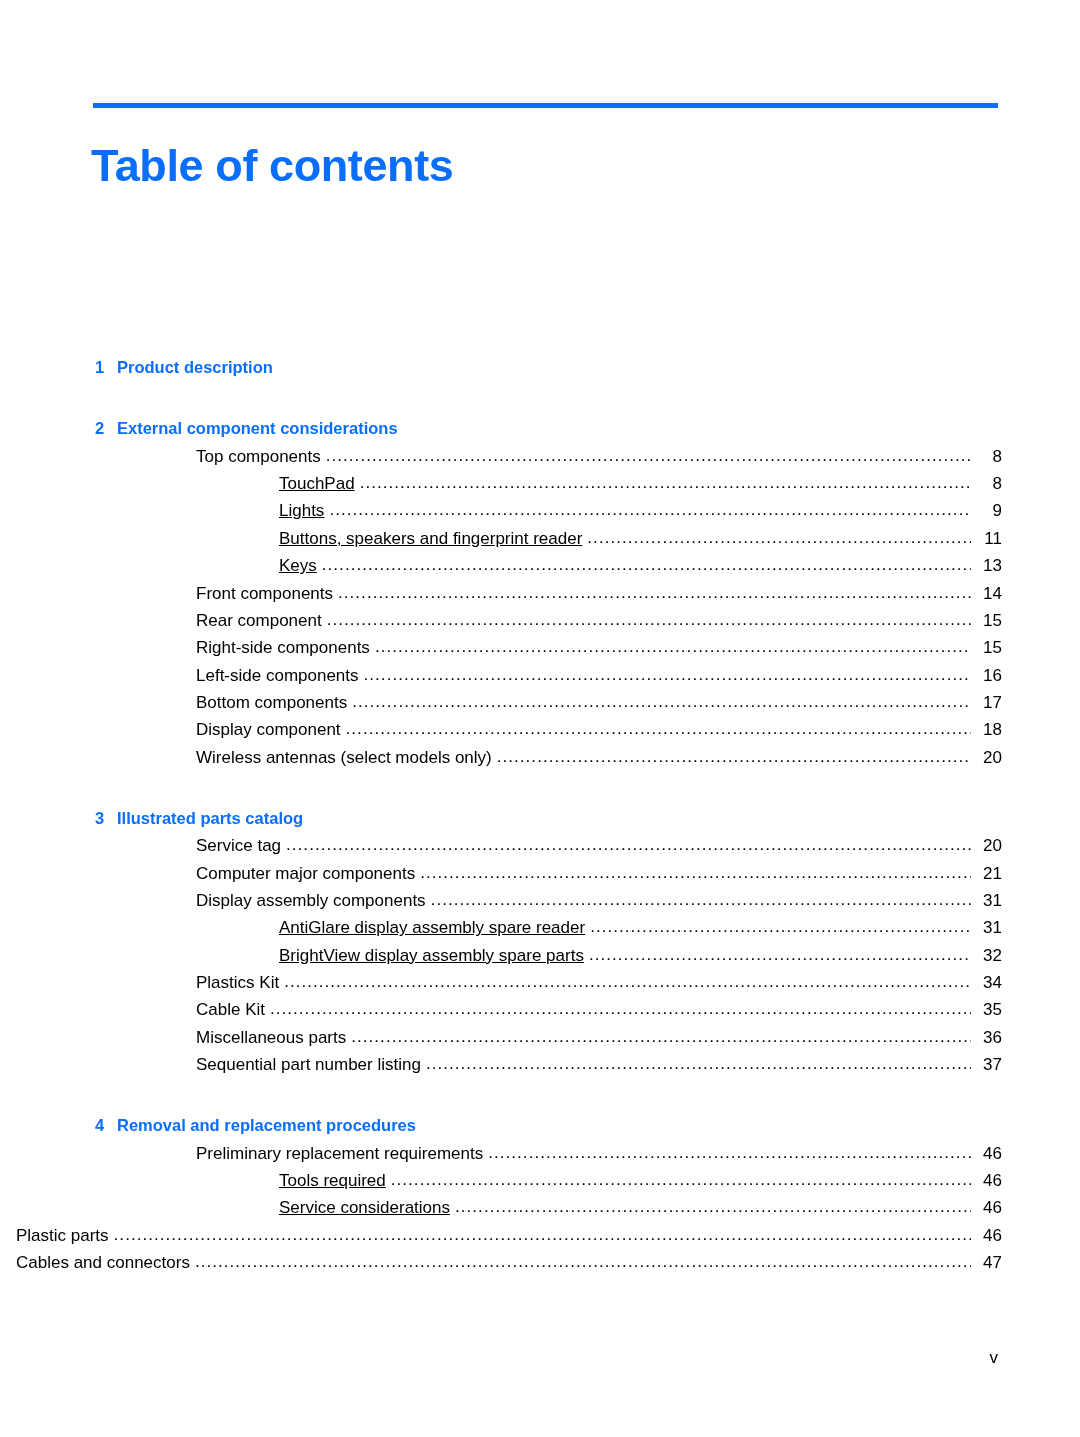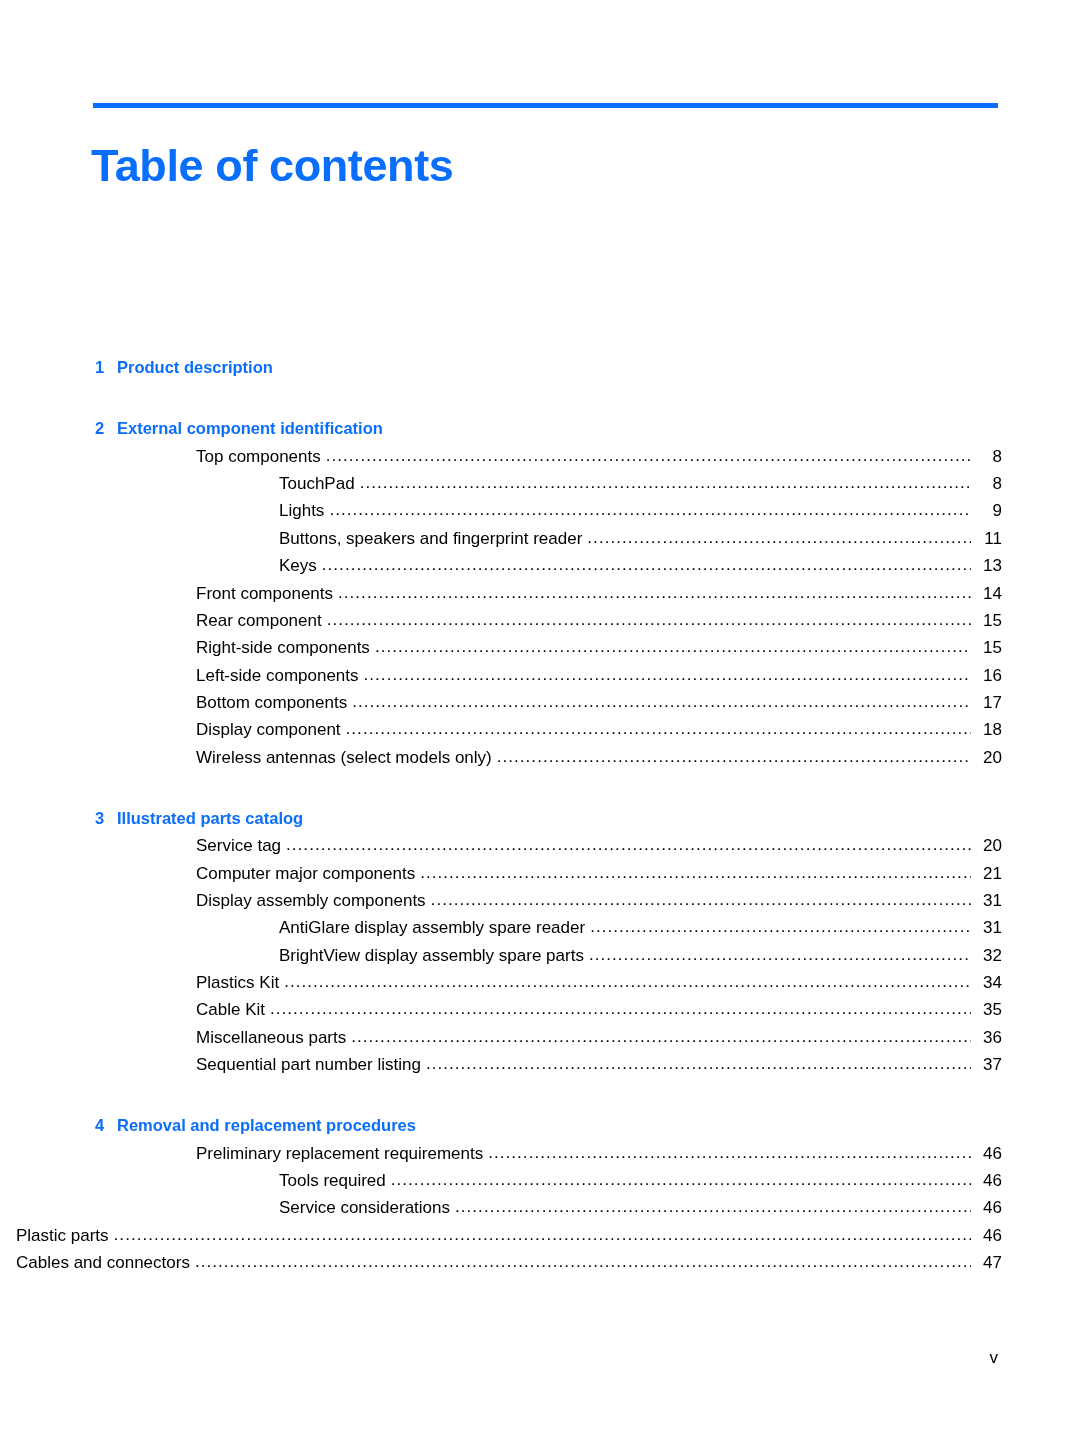--- a/index.html
+++ b/index.html
@@ -107,21 +107,21 @@
     transform: translateY(-1px);
   }
   .entry .e-page {
     flex: 0 0 auto;
     text-align: right;
     padding-left: 7px;
     min-width: 24px;
   }
 
   .lvl1 .e-label { margin-left: 180px; }
-  .lvl2 .e-label { margin-left: 263px; }
+  .lvl2 .e-label { margin-left: 263px; text-decoration: underline; }
   .lvl3 .e-label { }
 
   
   .footer-page {
     position: absolute;
     left: 0;
     top: 1348px;
     width: 998px;
     text-align: right;
     font-size: 17px;
@@ -136,21 +136,21 @@
   <div class="title-rule"></div>
   <h1 class="page-title">Table of contents</h1>
 
   <div class="toc" id="toc-root">
       <div class="chapter">
         <span class="ch-num">1</span>
         <span class="ch-title">Product description</span>
       </div>
       <div class="chapter gap-before">
         <span class="ch-num">2</span>
-        <span class="ch-title">External component identification</span>
+        <span class="ch-title">External component considerations</span>
       </div>
       <div class="entry lvl1">
         <div class="row">
           <span class="e-label">Top components</span>
           <span class="leader">.....................................................................................................................................................................................................................................</span>
           <span class="e-page">8</span>
         </div>
       </div>
       <div class="entry lvl2">
         <div class="row">

